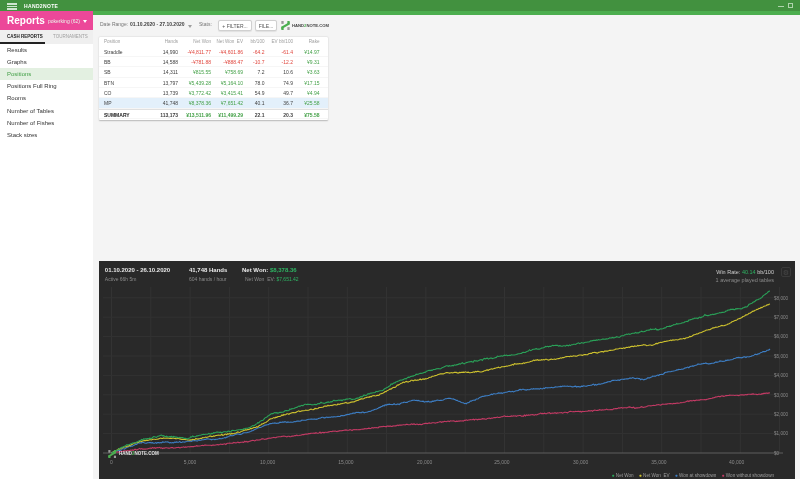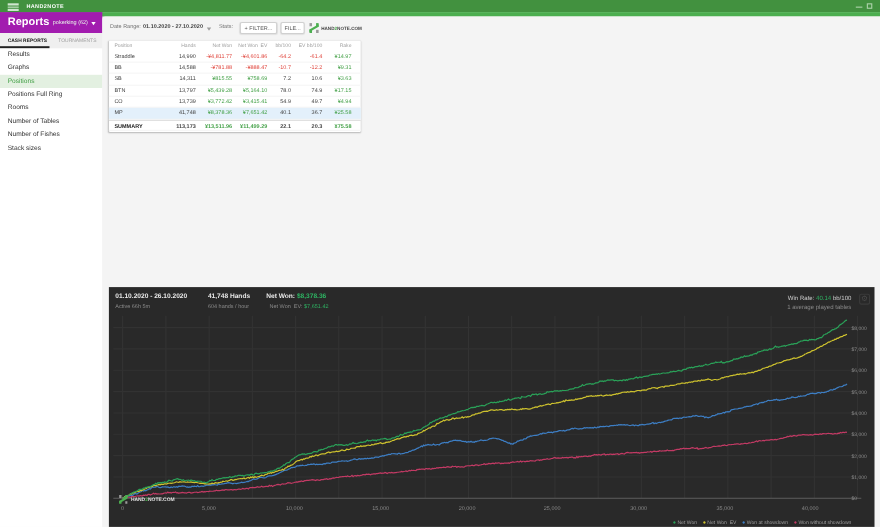--- a/index.html
+++ b/index.html
@@ -1,19 +1,19 @@
 <!DOCTYPE html>
 <html><head><meta charset="utf-8">
 <style>
 * { margin:0; padding:0; box-sizing:border-box; }
 html,body { width:800px; height:479px; overflow:hidden; font-family:"Liberation Sans",sans-serif; background:#f4f4f4; }
 .abs { position:absolute; }
 .topbar { left:0; top:0; width:800px; height:11px; background:#42913f; }
 .strip { left:0; top:11px; width:800px; height:4px; background:#4cae4f; }
-.rephead { left:0; top:11px; width:93px; height:19px; background:#a21caf; }
+.rephead { left:0; top:11px; width:93px; height:19px; background:#ec4899; }
 .tabs { left:0; top:30px; width:93px; height:14px; background:#efefef; }
 .sidebar { left:0; top:44px; width:93px; height:435px; background:#ffffff; }
 .main { left:93px; top:15px; width:707px; height:464px; background:#f4f4f4; border-top-left-radius:3px; }
 .sitem { position:absolute; left:7px; height:12px; line-height:12px; width:93px; font-size:6px; color:#333; padding-left:0; }
 .sitem[style*="background"] { left:0; padding-left:7px; width:93px; }
 .card { position:absolute; left:99px; top:37px; width:229px; height:82.5px; background:#fff; box-shadow:0 0.5px 1.5px rgba(0,0,0,0.25); border-radius:1px; }
 .thead { position:absolute; top:0; left:0; width:229px; height:9px; line-height:10px; color:#9e9e9e; font-size:4.6px; }
 .trow { position:absolute; left:0; width:229px; height:10.35px; line-height:10.35px; font-size:5px; color:#424242; border-bottom:0.5px solid #f6f6f6; }
 .tbold { font-weight:bold; color:#212121; border-top:0.5px solid #e0e0e0; }
 .pcell { position:absolute; left:5px; }

